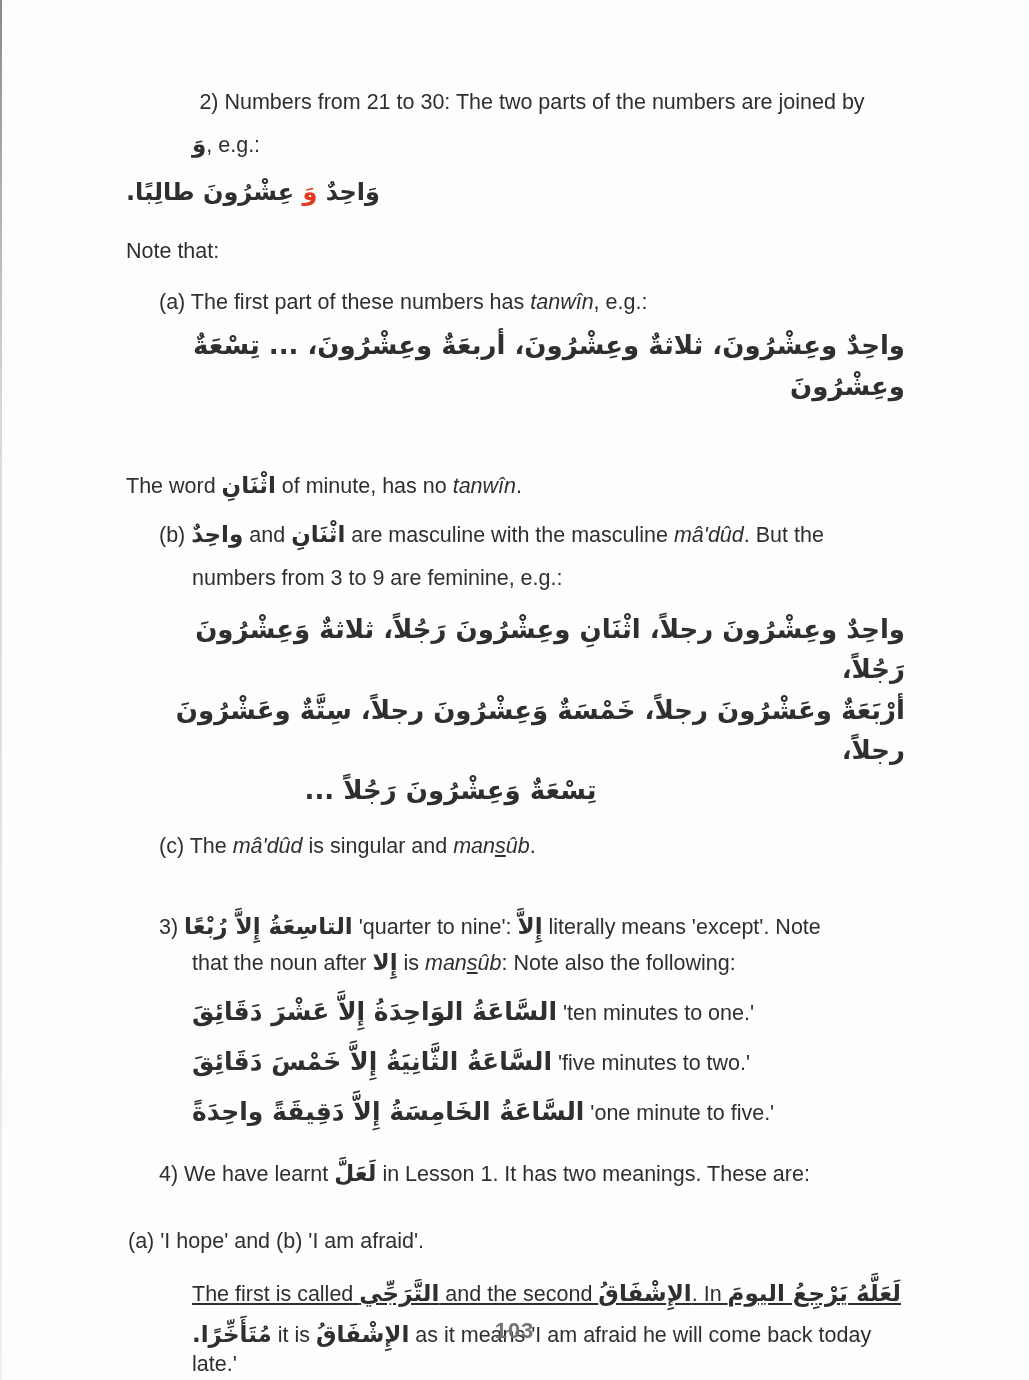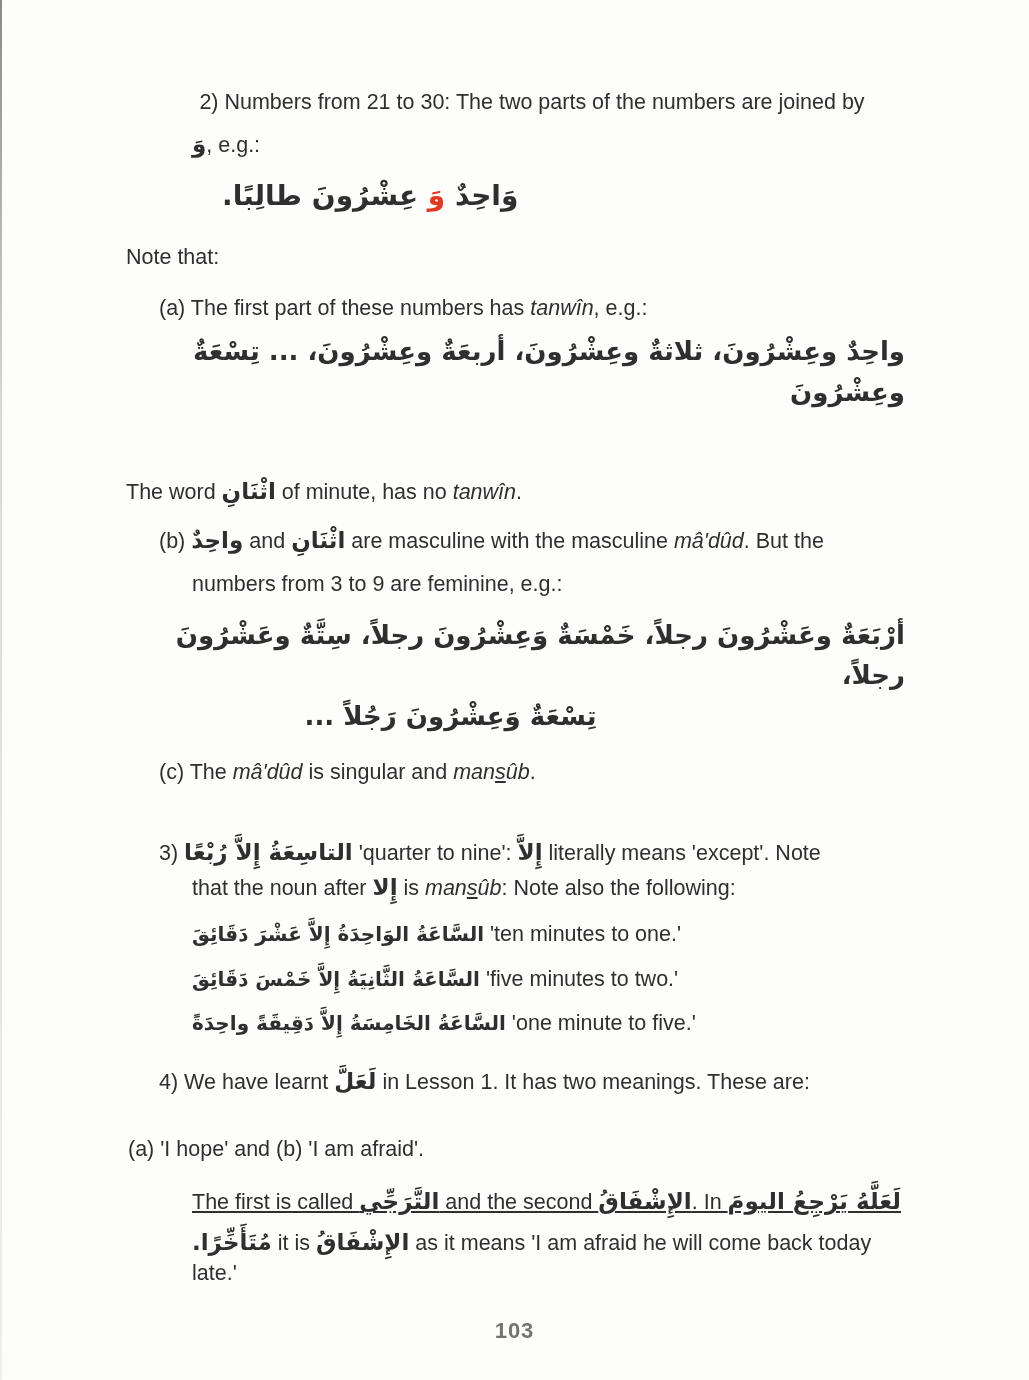--- a/index.html
+++ b/index.html
@@ -33,35 +33,35 @@
     font-family:"DejaVu Sans",sans-serif;
     direction:rtl;
     font-weight:bold;font-size:26px;
     line-height:1.55;
   }
   .ind1{margin-left:33px;}   
   .ind2{margin-left:66px;}   
   .b-item2-l1{margin-top:0;text-align:center;}
   .b-item2-l2{margin-top:12px;}
   .b-item2-ex{margin-top:14px;}
-  .b-item2-ex .arline{display:inline-block;margin-left:96px;font-size:28px;}
+  .b-item2-ex .arline{display:inline-block;font-size:24px;}
   .b-note{margin-top:26px;}
   .b-a{margin-top:22px;}
   .b-a-ar{margin-top:8px;text-align:right;}
   .b-word{margin-top:64px;}
   .b-b1{margin-top:18px;}
   .b-b2{margin-top:14px;}
   .b-bar{margin-top:16px;text-align:right;}
   .b-bar .l3{text-align:center;padding-left:0;margin-right:130px;}
   .b-c{margin-top:22px;}
   .b-3-l1{margin-top:50px;}
   .b-3-l2{margin-top:4px;}
   .times{margin-top:14px;}
   .times p{margin-top:10px;line-height:1.6;}
-  .times .ar{font-size:20px;}
+  .times .ar{font-size:25px;}
   .b-4{margin-top:26px;}
   .b-hope{margin-top:38px;margin-left:2px;}
   .b-last1{margin-top:22px;text-decoration:underline;}
   .b-last2{margin-top:10px;}
   .page-num{
     position:absolute;left:0;right:0;top:1318px;
     text-align:center;font-weight:bold;font-size:22px;color:#737373;
     letter-spacing:1px;
   }
 </style>
@@ -83,20 +83,21 @@
 
   <p class="ind1 b-a"><span>(a) The first part of these numbers has </span><span class="it">tanwîn</span><span>, e.g.:</span></p>
   <p class="arline b-a-ar"><span>واحِدٌ وعِشْرُونَ، ثلاثةٌ وعِشْرُونَ، أربعَةٌ وعِشْرُونَ، ... تِسْعَةٌ وعِشْرُونَ</span></p>
 
   <p class="b-word"><span>The word  </span><span class="ar">اثْنَانِ</span><span> of minute, has no </span><span class="it">tanwîn</span><span>.</span></p>
 
   <p class="ind1 b-b1"><span>(b) </span><span class="ar">واحِدٌ</span><span> and </span><span class="ar">اثْنَانِ</span><span> are masculine with the masculine </span><span class="it">mâ'dûd</span><span>. But the</span></p>
   <p class="ind2 b-b2"><span>numbers from 3 to 9 are feminine, e.g.:</span></p>
 
   <div class="arline b-bar">
+    <p><span>واحِدٌ وعِشْرُونَ رجلاً، اثْنَانِ وعِشْرُونَ رَجُلاً، ثلاثةٌ وَعِشْرُونَ رَجُلاً،</span></p>
     <p><span>أرْبَعَةٌ وعَشْرُونَ رجلاً، خَمْسَةٌ وَعِشْرُونَ رجلاً، سِتَّةٌ وعَشْرُونَ رجلاً،</span></p>
     <p class="l3"><span>تِسْعَةٌ وَعِشْرُونَ رَجُلاً ...</span></p>
   </div>
 
   <p class="ind1 b-c"><span>(c) The </span><span class="it">mâ'dûd </span><span>is singular and </span><span class="it">man</span><span class="it u">s</span><span class="it">ûb</span><span>.</span></p>
 
   <p class="ind1 b-3-l1"><span>3) </span><span class="ar">التاسِعَةُ إِلاَّ رُبْعًا</span><span> 'quarter to nine': </span><span class="ar">إِلاَّ</span><span> literally means 'except'. Note</span></p>
   <p class="ind2 b-3-l2"><span>that the noun after </span><span class="ar">إِلا</span><span> is </span><span class="it">man</span><span class="it u">s</span><span class="it">ûb</span><span>: Note also the following:</span></p>
 
   <div class="times ind2">

